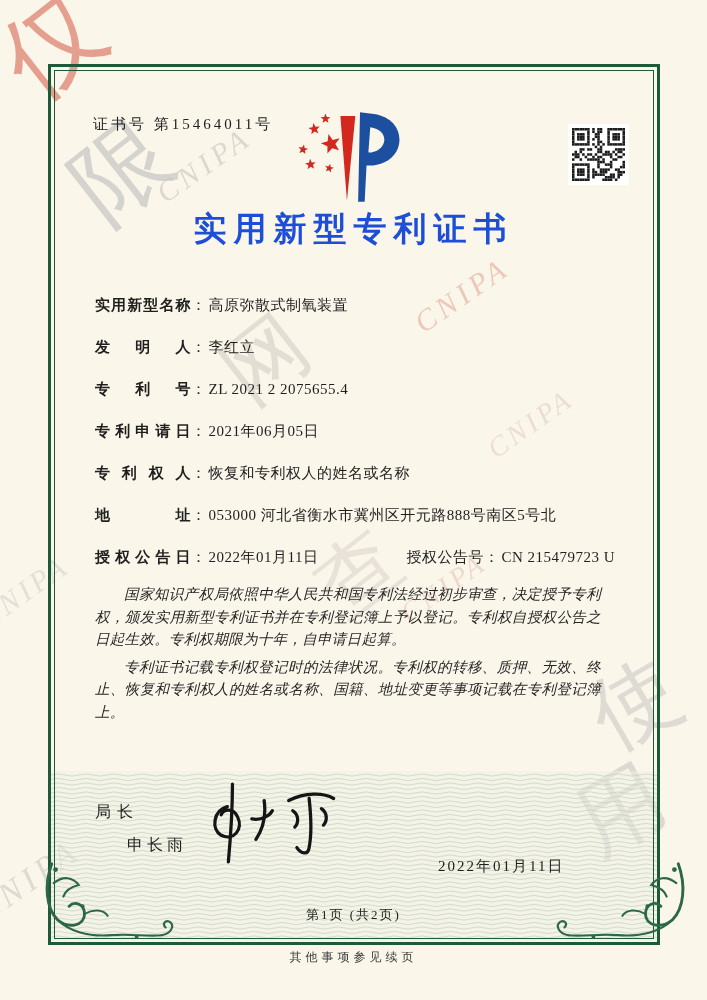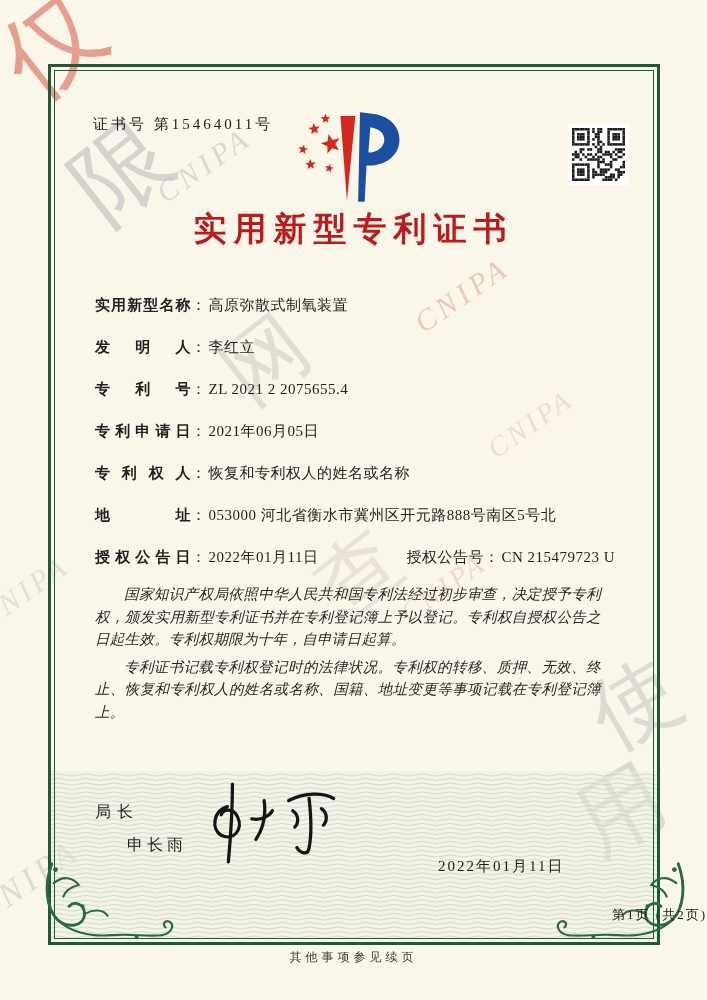--- a/index.html
+++ b/index.html
@@ -15,39 +15,39 @@
     position:absolute;left:48px;top:64px;width:606px;height:875px;
     border:3px solid #1d5a3a;z-index:3;pointer-events:none;
   }
   .border-inner{position:absolute;left:3px;top:3px;right:3px;bottom:3px;border:1px solid #1d5a3a;}
   .content{position:absolute;inset:0;z-index:4;padding-left:9px;}
   .cert-no{position:absolute;left:93px;top:115px;font-size:15px;letter-spacing:3px;color:#222;}
   .logo{position:absolute;left:290px;top:110px;}
   .qr{position:absolute;left:568px;top:124px;background:#fff;padding:4px;}
   .title{
     position:absolute;left:0;right:0;top:207px;text-align:center;
-    font-size:33px;font-weight:bold;letter-spacing:7px;color:#b91c1c;
+    font-size:33px;font-weight:bold;letter-spacing:7px;color:#1d4ed8;
   }
   .fields{position:absolute;left:95px;top:296px;width:525px;}
   .row{height:42px;font-size:15px;letter-spacing:.5px;}
   .flabel{display:inline-block;width:96px;text-align:justify;text-align-last:justify;font-weight:bold;}
   .fvalue{margin-left:2px;}
   .pair2{margin-left:88px;}
   .paras{position:absolute;left:95px;top:583px;width:518px;}
   .paras p{
     margin:0 12px 5px 0;font-size:14.5px;line-height:22.5px;text-align:justify;
     text-indent:2em;color:#262626;letter-spacing:.3px;font-style:italic;
   }
   .ornament{position:absolute;z-index:5;}
   .ornament.right{transform:scaleX(-1);}
   .sig-title{position:absolute;left:95px;top:802px;font-size:16px;letter-spacing:6px;z-index:6;}
   .sig-name{position:absolute;left:95px;top:835px;font-size:16px;letter-spacing:4px;z-index:6;margin-left:32px;}
   .signature{position:absolute;left:198px;top:776px;z-index:6;}
   .issue-date{position:absolute;left:438px;top:857px;font-size:15px;letter-spacing:2px;z-index:6;}
-  .page-info{position:absolute;left:0;right:0;top:906px;text-align:right;font-size:13px;letter-spacing:2px;z-index:6;color:#222;}
+  .page-info{position:absolute;left:0;right:0;top:906px;text-align:center;font-size:13px;letter-spacing:2px;z-index:6;color:#222;}
   .footer-note{position:absolute;left:0;right:0;top:949px;text-align:center;font-size:12px;letter-spacing:4px;color:#3a3a3a;z-index:6;}
 </style>
 </head>
 <body>
 
 <div class="page">
 
   <div class="wm-layer">
       <div class="wm" style="left: 5px; top: -20px; font-size: 98px; color: rgb(226, 145, 127); opacity: 0.85; transform: rotate(-38deg);">仅</div>
       <div class="wm" style="left: 75px; top: 108px; font-size: 95px; color: rgb(189, 189, 189); opacity: 0.6; transform: rotate(-38deg);">限</div>

